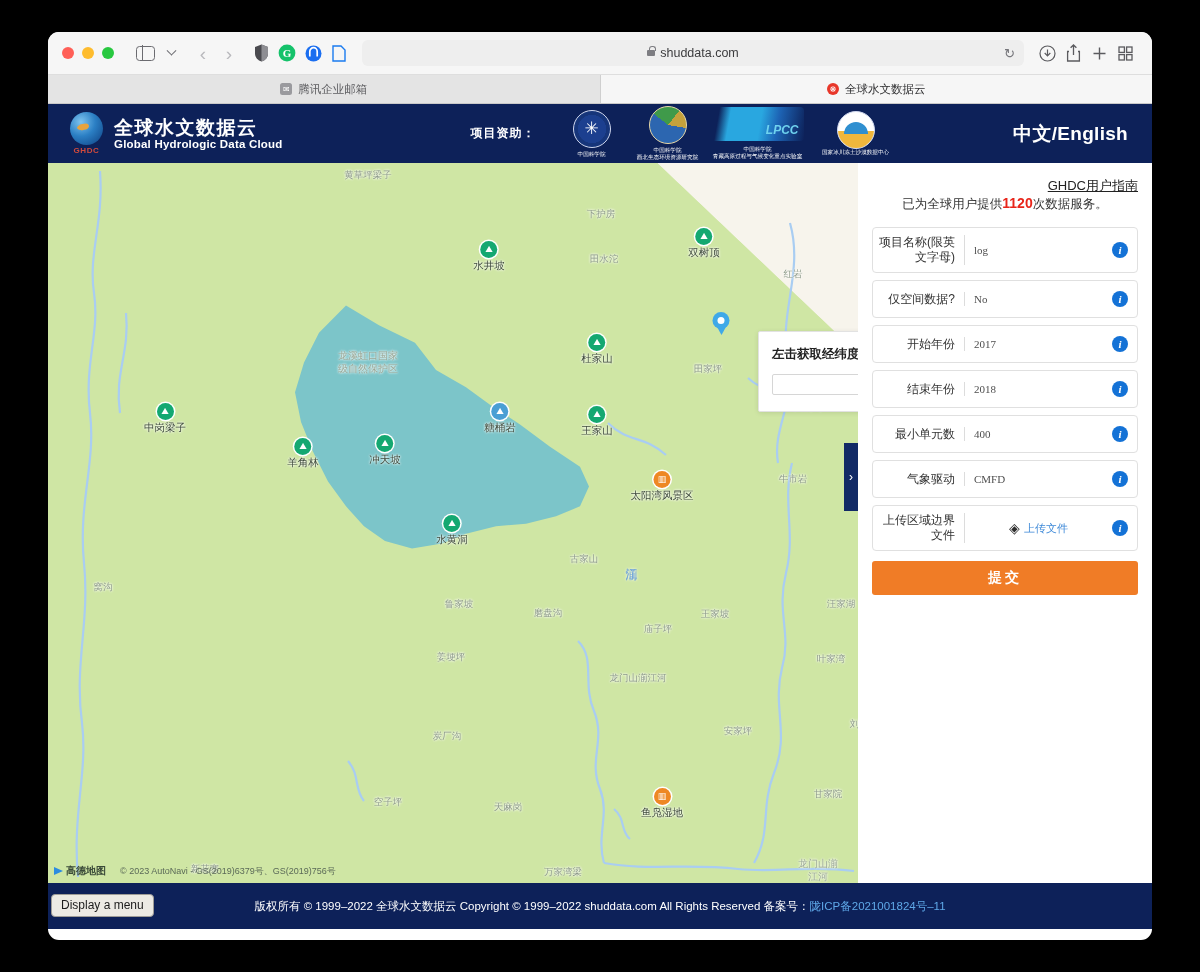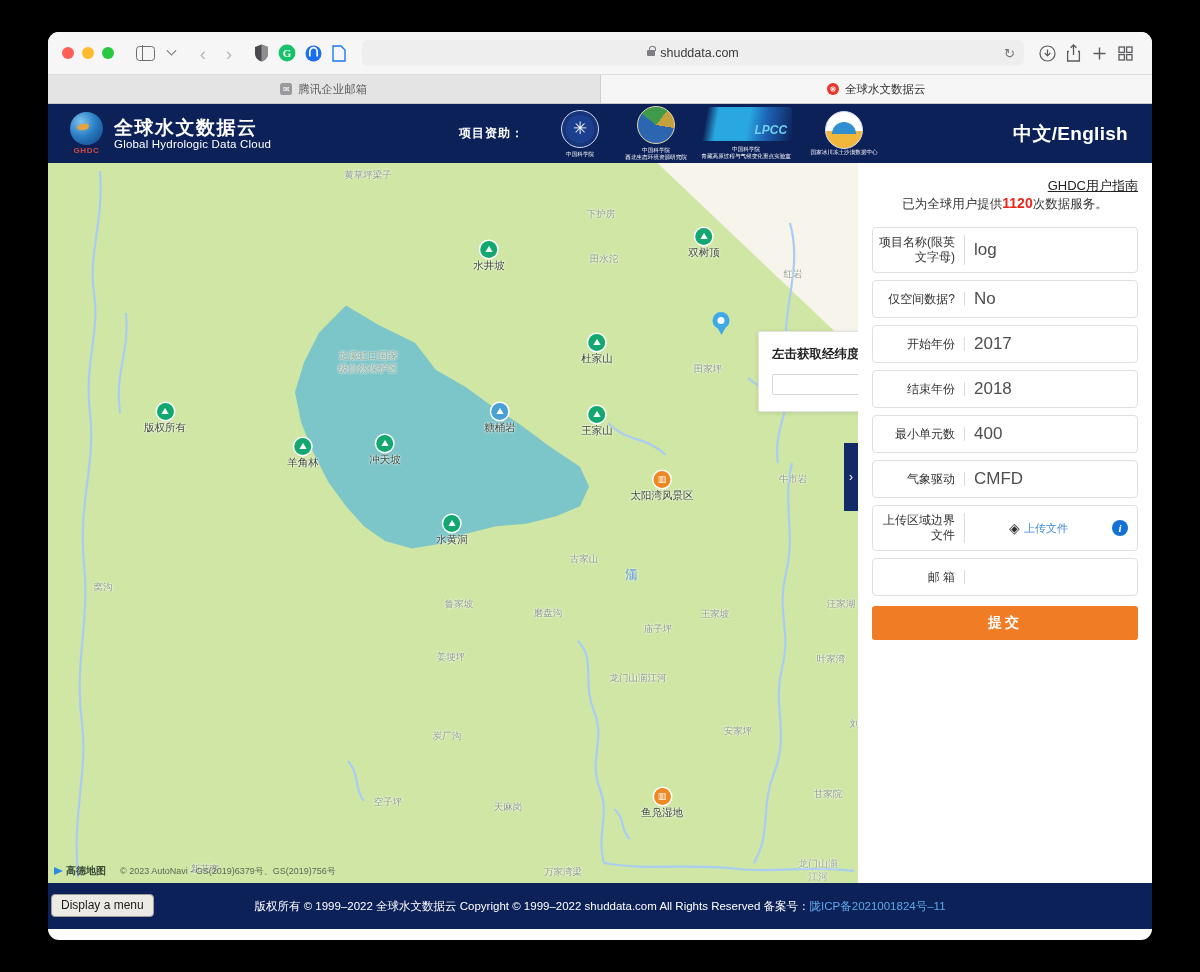--- a/index.html
+++ b/index.html
@@ -84,21 +84,21 @@
     background: radial-gradient(circle at 33% 30%, #7fc4ef 0%, #2b7fc4 45%, #0d3e80 100%);
     position: relative; flex: none;
   }
   .globe::after {
     content:""; position:absolute; left:7px; top:12px; width:12px; height:6px;
     background:#e8a33d; border-radius: 50% 40% 45% 50%; transform: rotate(-10deg);
   }
   .globe-cap { position: relative; text-align: center; }
   .ghdc-txt { font-size: 8px; color: #d14a3c; letter-spacing: .6px; font-weight: bold; margin-top: 1px; }
   .brand-txt .cn { font-size: 19px; color: #fff; font-weight: bold; letter-spacing: 1.5px; line-height: 1.15; }
-  .brand-txt .en { font-size: 11.5px; color: #fff; font-weight: normal; letter-spacing: .2px; }
+  .brand-txt .en { font-size: 11.5px; color: #fff; font-weight: bold; letter-spacing: .2px; }
 
   .sponsors { display: flex; align-items: center; gap: 0; margin-left: 188px; }
   .sponsor-label { font-size: 12px; color: #fff; font-weight: bold; letter-spacing: 1px; margin-right: 18px; }
   .sp { width: 76px; text-align: center; }
   .sp-logo { width: 38px; height: 38px; border-radius: 50%; margin: 0 auto; position: relative; }
   .sp1 { background: radial-gradient(circle at 50% 50%, #1c3f8f 0 55%, #16357a 56% 100%); border: 1.5px solid #cfd7ee; }
   .sp1::after { content:"✳"; position:absolute; inset:0; display:flex; align-items:center; justify-content:center; color:#fff; font-size:17px;}
   .sp2 { background: conic-gradient(from 200deg, #2c66b0 0 30%, #3f9a4a 30% 55%, #c4a13c 55% 72%, #2c66b0 72% 100%); border: 1.5px solid #e6d8a8; }
   .sp3 { width: 92px; height: 34px; border-radius: 4px; background: linear-gradient(100deg,#0d2159 0 8%, #29a7e0 20% 52%, #1d64b5 70%, #0d2159 100%); position: relative; overflow: hidden;}
   .sp3::after { content:"LPCC"; position:absolute; right:5px; bottom:4px; color:#6fd3ef; font-size:12px; font-style: italic; font-weight: bold;}
@@ -204,23 +204,23 @@
     height: 38px; margin-bottom: 7px; background: #fff;
     padding-right: 9px;
   }
   .field.tall { height: 46px; }
   .f-label {
     width: 92px; text-align: right; padding-right: 9px;
     font-size: 12px; color: #333; line-height: 1.22;
     border-right: 1px solid #dcdcdc; flex: none;
   }
   .f-value {
-    flex: 1; padding-left: 9px; font-size: 17px; color: #4e4e4e;
+    flex: 1; padding-left: 9px; font-size: 11px; color: #4e4e4e;
     overflow: hidden; white-space: nowrap;
-    font-family: Liberation Sans, sans-serif; border: none; outline: none; background: transparent;
+    font-family: Liberation Serif, serif; border: none; outline: none; background: transparent;
   }
   .f-info {
     width: 16px; height: 16px; border-radius: 50%; background: #1472d6;
     color: #fff; font-size: 11px; font-weight: bold; font-style: italic;
     display: flex; align-items: center; justify-content: center; flex: none;
     cursor: pointer; font-family: "Liberation Serif", serif;
   }
   .upload-cell { flex: 1; display: flex; align-items: center; justify-content: center; gap: 4px; }
   .upload-ico { font-size: 14px; color: #2b2b2b; }
   .upload-txt { font-size: 11px; color: #3f8ad8; cursor: pointer; }
@@ -433,21 +433,21 @@
             </div>
             <div class="poi" style="left: 549px; top: 171px;">
               <div class="poi-icon">⛰</div>
               <div class="poi-lbl">杜家山</div>
             </div>
             <div class="poi plain" style="left: 660px; top: 200px;">
               <div class="poi-lbl">田家坪</div>
             </div>
             <div class="poi" style="left: 117px; top: 240px;">
               <div class="poi-icon">⛰</div>
-              <div class="poi-lbl">版权所有</div>
+              <div class="poi-lbl">中岗梁子</div>
             </div>
             <div class="poi plain" style="left: 760px; top: 238px;">
               <div class="poi-lbl">大洞沟</div>
             </div>
             <div class="poi" style="left: 452px; top: 240px;">
               <div class="poi-icon mountain-blue">⛰</div>
               <div class="poi-lbl">糖桶岩</div>
             </div>
             <div class="poi" style="left: 549px; top: 243px;">
               <div class="poi-icon">⛰</div>
@@ -602,24 +602,20 @@
 
       <div class="field tall">
         <div class="f-label">上传区域边界文件</div>
         <div class="upload-cell">
           <span class="upload-ico">◈</span>
           <span class="upload-txt">上传文件</span>
         </div>
         <div class="f-info">i</div>
       </div>
 
-      <div class="field">
-        <div class="f-label">邮 箱</div>
-        <input class="f-value" value="" placeholder="" style="">
-      </div>
 
       <button class="submit">提交</button>
     </div>
   </div>
 
   <div class="site-footer">
     <span>版权所有 © 1999–2022 全球水文数据云 Copyright © 1999–2022 shuddata.com All Rights Reserved 备案号：</span>
         <span class="icp">陇ICP备2021001824号–11</span>
     <div class="tooltip">Display a menu</div>
   </div>

